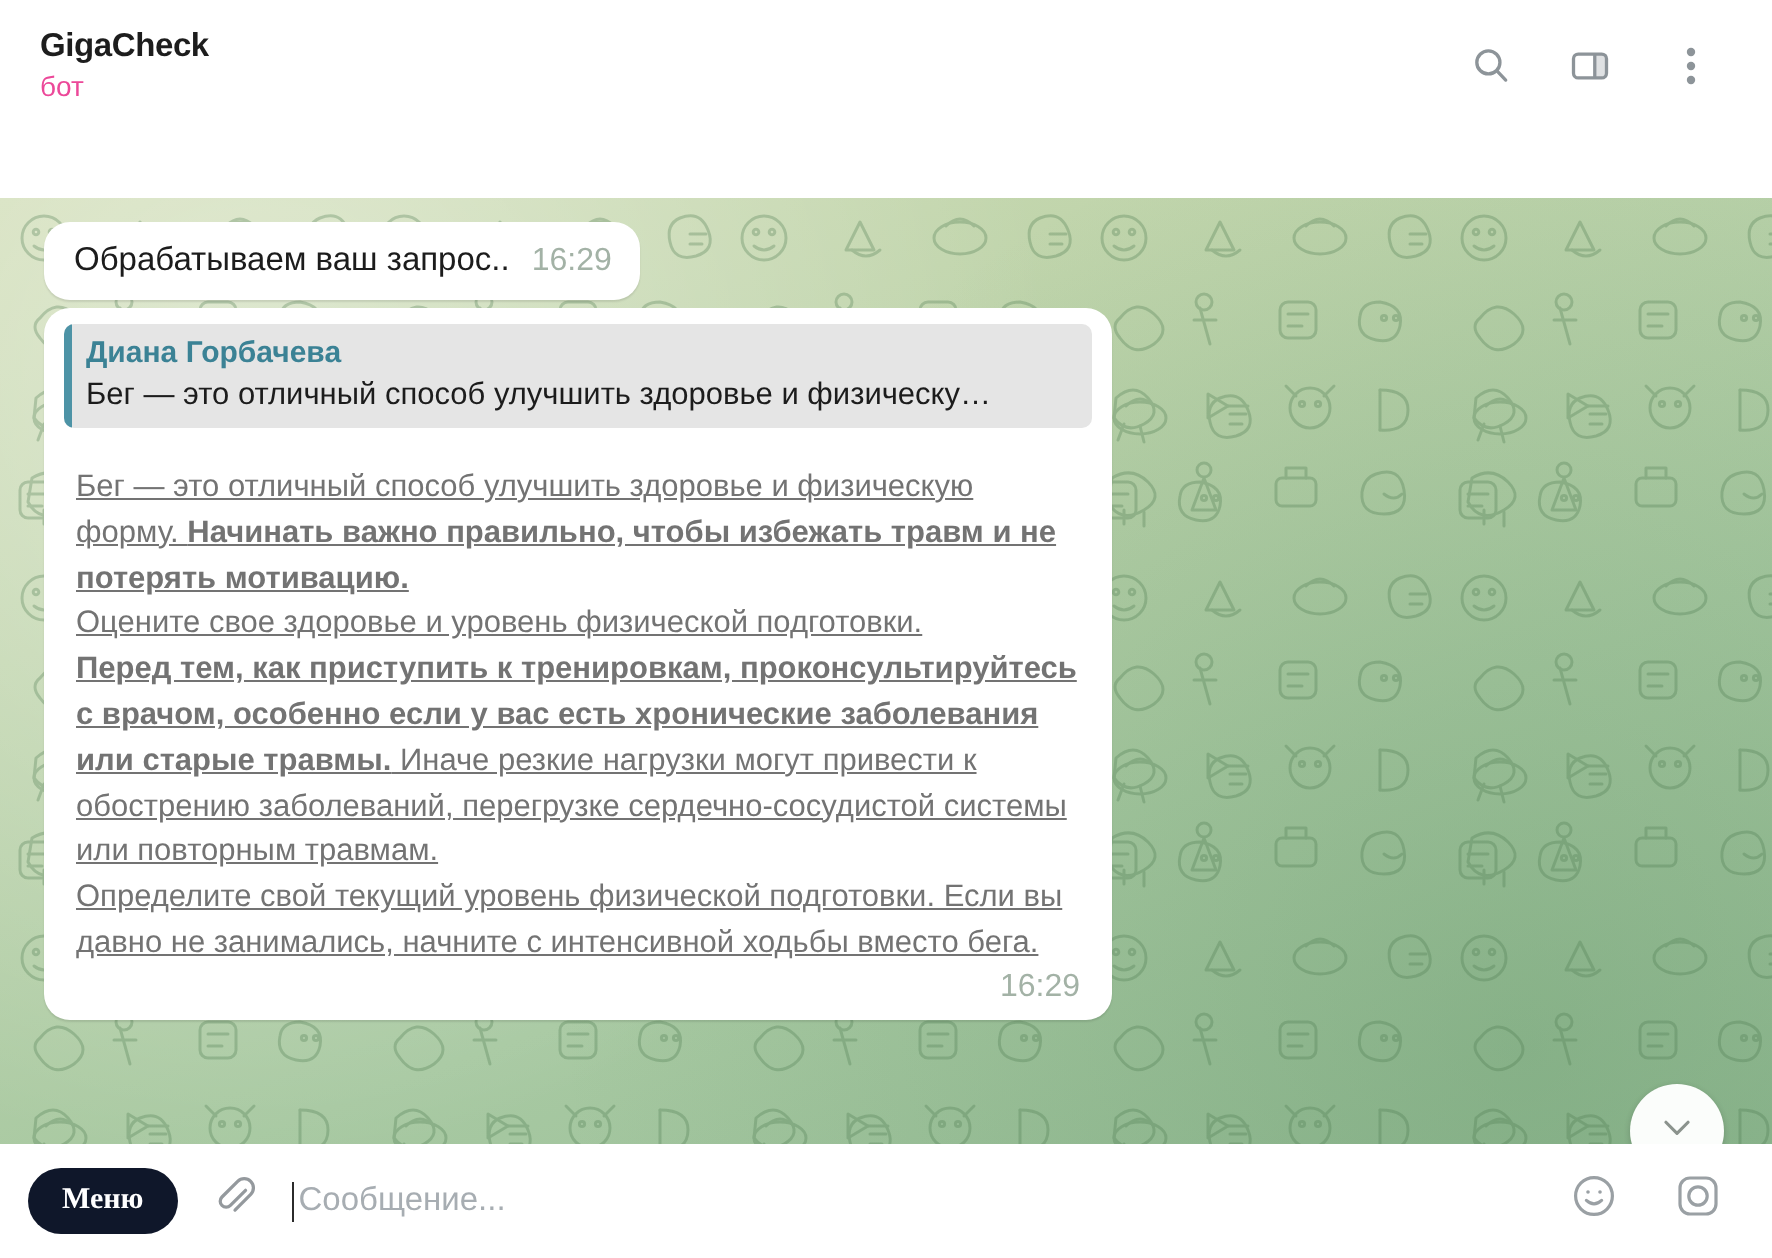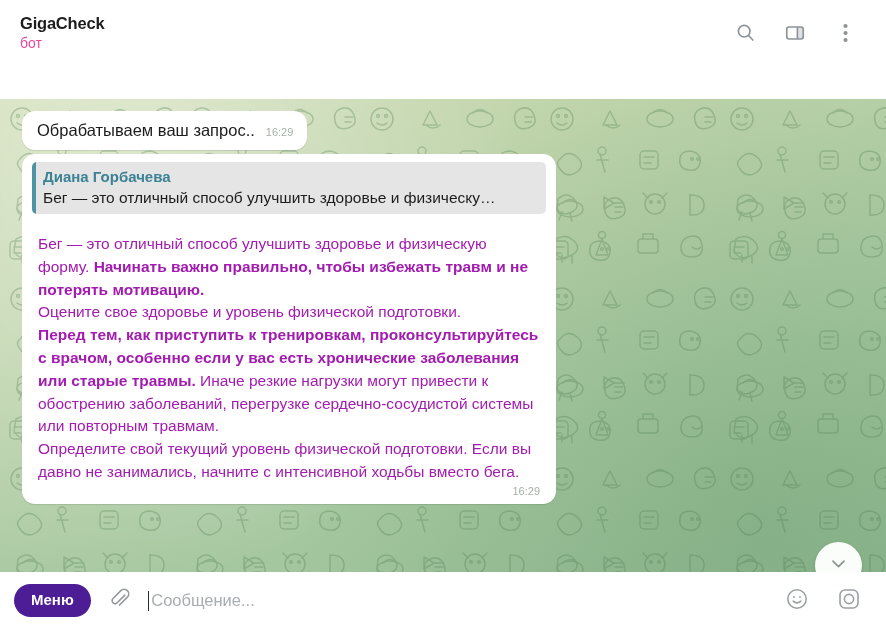--- a/index.html
+++ b/index.html
@@ -45,21 +45,21 @@
 
   
   .bubble1 {
     top: 12px; left: 22px;
     background: #ffffff; border-radius: 13px;
     padding: 9px 14px 9px 15px;
     display: flex; align-items: baseline; gap: 11px;
     box-shadow: 0 1px 1px rgba(0,0,0,0.10);
   }
   .bubble1-text { font-size: 16.5px; color: #1c1c1c; line-height: 21px; white-space: nowrap; }
-  .time { font-size: 11px; color: #a3b2a6; white-space: nowrap; }
+  .time { font-size: 16px; color: #a3b2a6; white-space: nowrap; }
 
   
   .bubble2 {
     top: 55px; left: 22px; width: 534px;
     background: #ffffff; border-radius: 13px;
     padding: 8px 10px 7px 10px;
     box-shadow: 0 1px 1px rgba(0,0,0,0.10);
   }
   .quote {
     background: #e5e5e5; border-radius: 5px;
@@ -75,42 +75,43 @@
   }
   .quote-text {
     font-size: 15.5px; color: #1c1c1c; line-height: 21px;
     white-space: nowrap; overflow: hidden; text-overflow: ellipsis;
   }
   .msg-intro {
     font-style: italic; font-size: 15.5px; color: #141414;
     line-height: 22.5px; padding: 10px 6px 0 6px;
   }
   .msg-body {
-    font-size: 15.5px; color: #a21caf; line-height: 22.8px;
+    font-size: 15.5px; color: #737373; line-height: 22.8px;
     padding: 19px 6px 0 6px;
+    text-decoration: underline;
   }
   .msg-body b { font-weight: bold; }
   .msg-foot { display: flex; justify-content: flex-end; padding: 1px 6px 0 0; }
 
   
   .scroll-down {
     position: absolute; right: 24px; bottom: 17px;
     width: 47px; height: 47px; border-radius: 50%;
     background: #fbfdfb; box-shadow: 0 1px 3px rgba(0,0,0,0.18);
     display: flex; align-items: center; justify-content: center; cursor: pointer;
   }
 
   
   .input-bar {
     position: absolute; left: 0; top: 572px; width: 886px; height: 57px;
     background: #ffffff; display: flex; align-items: center; padding: 0 18px 0 14px;
   }
   .menu-btn {
-    background: #4c1d95; color: #ffffff; border: none; border-radius: 17px;
-    font-family: Liberation Sans, sans-serif; font-size: 15px; font-weight: bold;
+    background: #0f172a; color: #ffffff; border: none; border-radius: 17px;
+    font-family: Liberation Serif, serif; font-size: 15px; font-weight: bold;
     padding: 8px 17px 9px; cursor: pointer; line-height: 16px;
   }
   .clip-btn { margin-left: 14px; width: 30px; height: 30px; display:flex; align-items:center; justify-content:center; cursor: pointer; }
   .msg-input-wrap { flex: 1 1 auto; display: flex; align-items: center; padding-left: 13px; min-width: 0; }
   .caret { width: 1.5px; height: 20px; background: #2b2b2b; margin-right: 2px; }
   .msg-placeholder { font-size: 16.5px; color: #a7adb2; line-height: 21px; }
   .right-icons { display: flex; align-items: center; gap: 22px; padding-right: 4px; }
   .ri-btn { width: 30px; height: 30px; display:flex; align-items:center; justify-content:center; cursor: pointer; }
 </style>
 </head>

